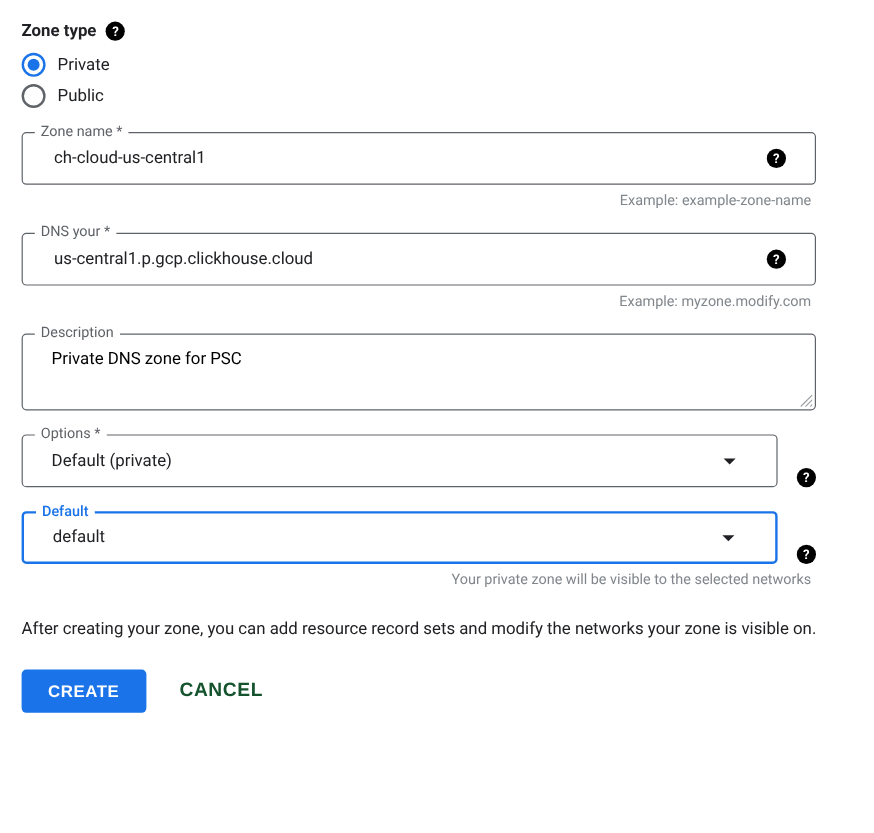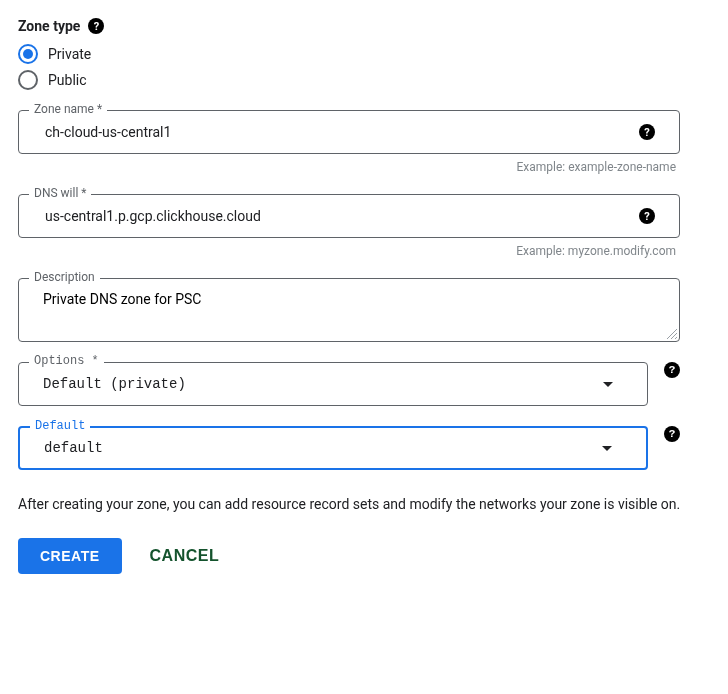--- a/index.html
+++ b/index.html
@@ -119,21 +119,21 @@
   .dropdown-arrow {
     width: 0; height: 0;
     border-left: 5px solid transparent;
     border-right: 5px solid transparent;
     border-top: 5px solid #202124;
     margin: 0 10px;
   }
   .help-outside {
     margin-left: 16px;
   }
-  .field-row { display: flex; align-items: flex-start; width: 662px; font-family: Liberation Mono, monospace; }
+  .field-row { display: flex; align-items: flex-end; width: 662px; }
   .field-row .outlined { flex: 1; }
 
   .info-text {
     font-size: 14px;
     color: #202124;
     margin-top: 24px;
     line-height: 1.5;
     max-width: 680px;
   }
   .button-row {
@@ -187,21 +187,21 @@
   <div class="outlined">
     <span class="float-label">Zone name *</span>
     <input type="text" value="ch-cloud-us-central1" style="">
     <span class="help-dot">?</span>
   </div>
   <div class="hint">Example: example-zone-name</div>
 </div>
 
 <div class="field-block">
   <div class="outlined">
-    <span class="float-label">DNS will *</span>
+    <span class="float-label">DNS your *</span>
     <input type="text" value="us-central1.p.gcp.clickhouse.cloud" style="">
     <span class="help-dot">?</span>
   </div>
   <div class="hint">Example: myzone.modify.com</div>
 </div>
 
 <div class="field-block">
   <div class="outlined ta">
     <span class="float-label">Description</span>
     <textarea style="">Private DNS zone for PSC</textarea>
@@ -224,20 +224,21 @@
 
 <div class="field-block">
   <div class="field-row">
     <div class="outlined focused">
       <span class="float-label">Default</span>
       <span class="select-text">default</span>
       <span class="dropdown-arrow"></span>
     </div>
     <span class="help-dot help-outside">?</span>
   </div>
+  <div class="hint">Your private zone will be visible to the selected networks</div>
 </div>
 
 <div class="info-text">After creating your zone, you can add resource record sets and modify the networks your zone is visible on.</div>
 
 <div class="button-row">
   <button class="btn-primary">CREATE</button>
   <button class="btn-flat">CANCEL</button>
 </div>
 
 </body></html>

